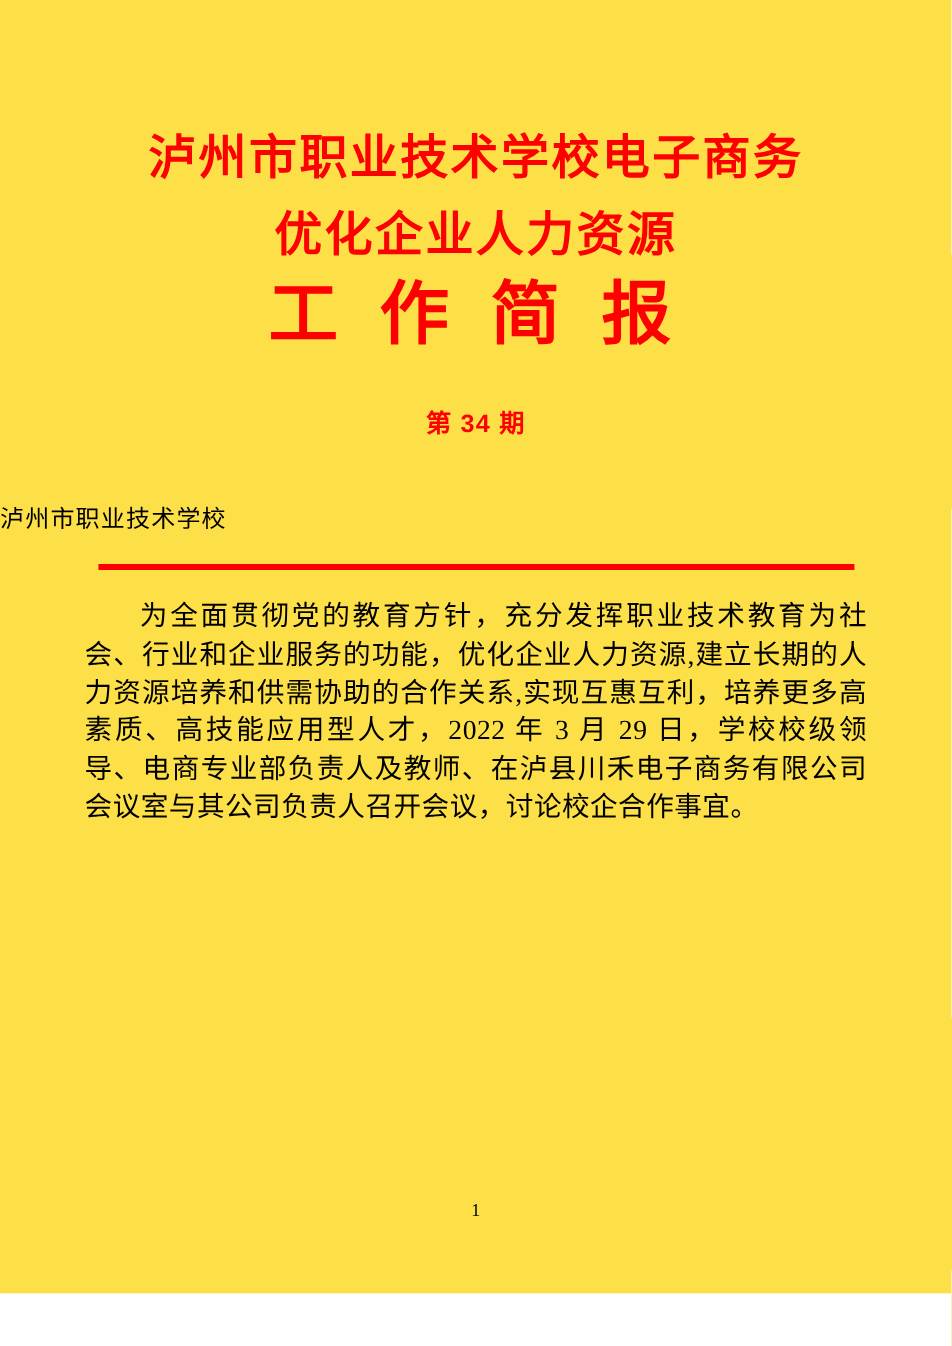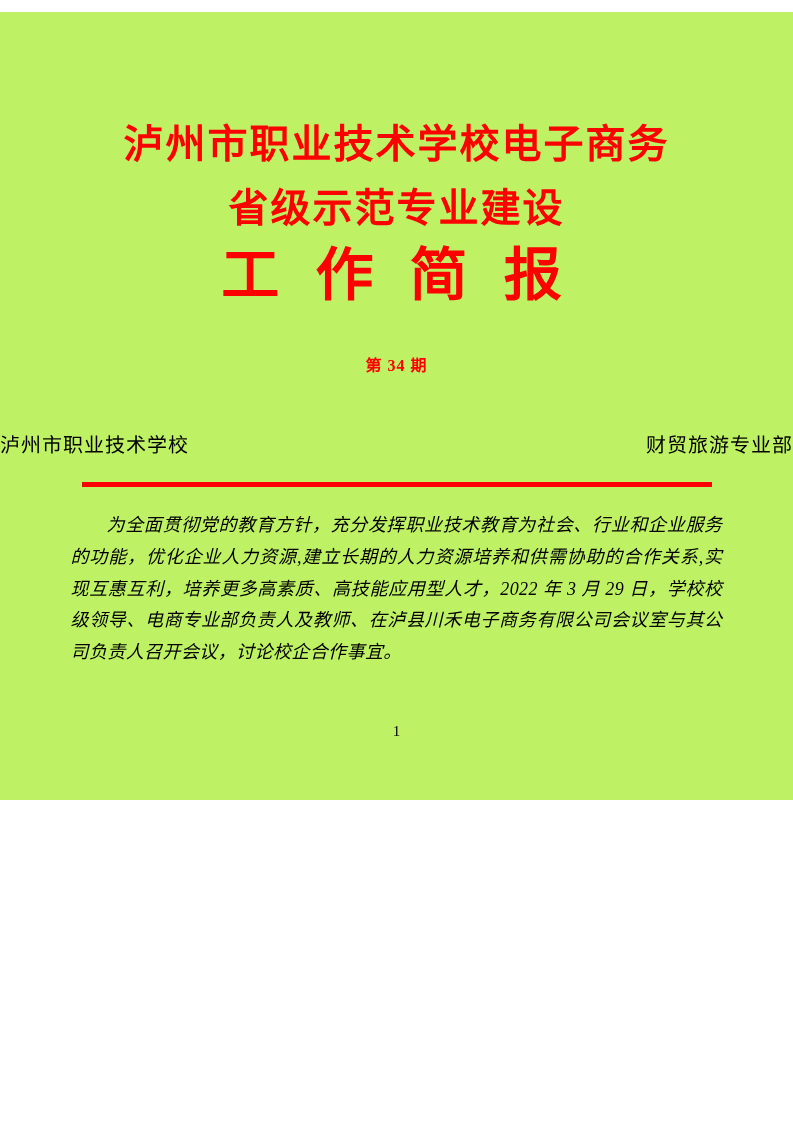--- a/index.html
+++ b/index.html
@@ -3,64 +3,65 @@
 <meta charset="utf-8">
 <style>
   html, body {
     margin: 0;
     padding: 0;
     background: #ffffff;
   }
   .page {
     position: relative;
     width: 793px;
-    height: 788px;
-    margin: 12px auto;
-    background: #bef264;
+    height: 1078px;
+    margin: 0 auto;
+    background: #fde047;
     overflow: hidden;
     font-family: "Liberation Serif", "DejaVu Serif", serif;
     color: #000000;
   }
   
   .masthead {
     padding-top: 100px;
     text-align: center;
   }
   .m-title {
     font-family: "Liberation Sans", "DejaVu Sans", sans-serif;
     font-weight: 700;
     font-size: 40px;
     line-height: 64px;
     color: #ff0000;
     letter-spacing: 2px;
   }
   .m-banner {
-    font-family: Liberation Sans, sans-serif;
+    font-family: Liberation Serif, serif;
     font-weight: 700;
     font-size: 58px;
     line-height: 70px;
     color: #ff0000;
     letter-spacing: 10px;
     white-space: nowrap;
     text-align: center;
   }
   .m-issue {
     margin-top: 42px;
-    font-family: Liberation Serif, serif;
+    font-family: Liberation Sans, sans-serif;
     font-weight: 700;
-    font-size: 16px;
+    font-size: 21px;
     line-height: 28px;
     color: #ff0000;
     letter-spacing: 1px;
   }
   
   .info-bar {
     display: flex;
-    justify-content: space-between;
+    justify-content: flex-start;
     align-items: baseline;
+    gap: 36px;
     margin-top: 50px;
     font-size: 20px;
     line-height: 30px;
     letter-spacing: 1px;
     white-space: nowrap;
   }
   .red-rule {
     width: 630px;
     height: 5px;
     margin: 22px auto 0 auto;
@@ -83,54 +84,52 @@
     font-size: 24px;
     line-height: 34px;
     white-space: nowrap;
   }
   .article-body {
     width: 652px;
     margin: 10px auto 0 auto;
   }
   .body-p {
     margin: 0;
-    font-size: 18px;
+    font-size: 23px;
     line-height: 31.8px;
     letter-spacing: 0.4px;
     text-align: justify;
     text-justify: inter-ideograph;
     text-indent: 2em;
-    font-style: italic;
   }
   
   .footer {
     position: absolute;
     left: 0;
     bottom: 60px;
     width: 100%;
     text-align: center;
     font-size: 15px;
     color: #000000;
   }
 </style>
 </head>
 <body>
 
 <div class="page">
 
   <div class="masthead">
     <div class="m-title">泸州市职业技术学校电子商务</div>
-    <div class="m-title">省级示范专业建设</div>
+    <div class="m-title">优化企业人力资源</div>
     <div class="m-banner">工 作 简 报</div>
     <div class="m-issue">第 34 期</div>
   </div>
 
   <div class="info-bar">
     <span>泸州市职业技术学校</span>
-    <span>财贸旅游专业部</span>
   </div>
 
   <div class="red-rule"></div>
 
   <div class="article">
 
     <div class="article-body">
       <p class="body-p">为全面贯彻党的教育方针，充分发挥职业技术教育为社会、行业和企业服务的功能，优化企业人力资源,建立长期的人力资源培养和供需协助的合作关系,实现互惠互利，培养更多高素质、高技能应用型人才，2022 年 3 月 29 日，学校校级领导、电商专业部负责人及教师、在泸县川禾电子商务有限公司会议室与其公司负责人召开会议，讨论校企合作事宜。</p>
     </div>
   </div>

